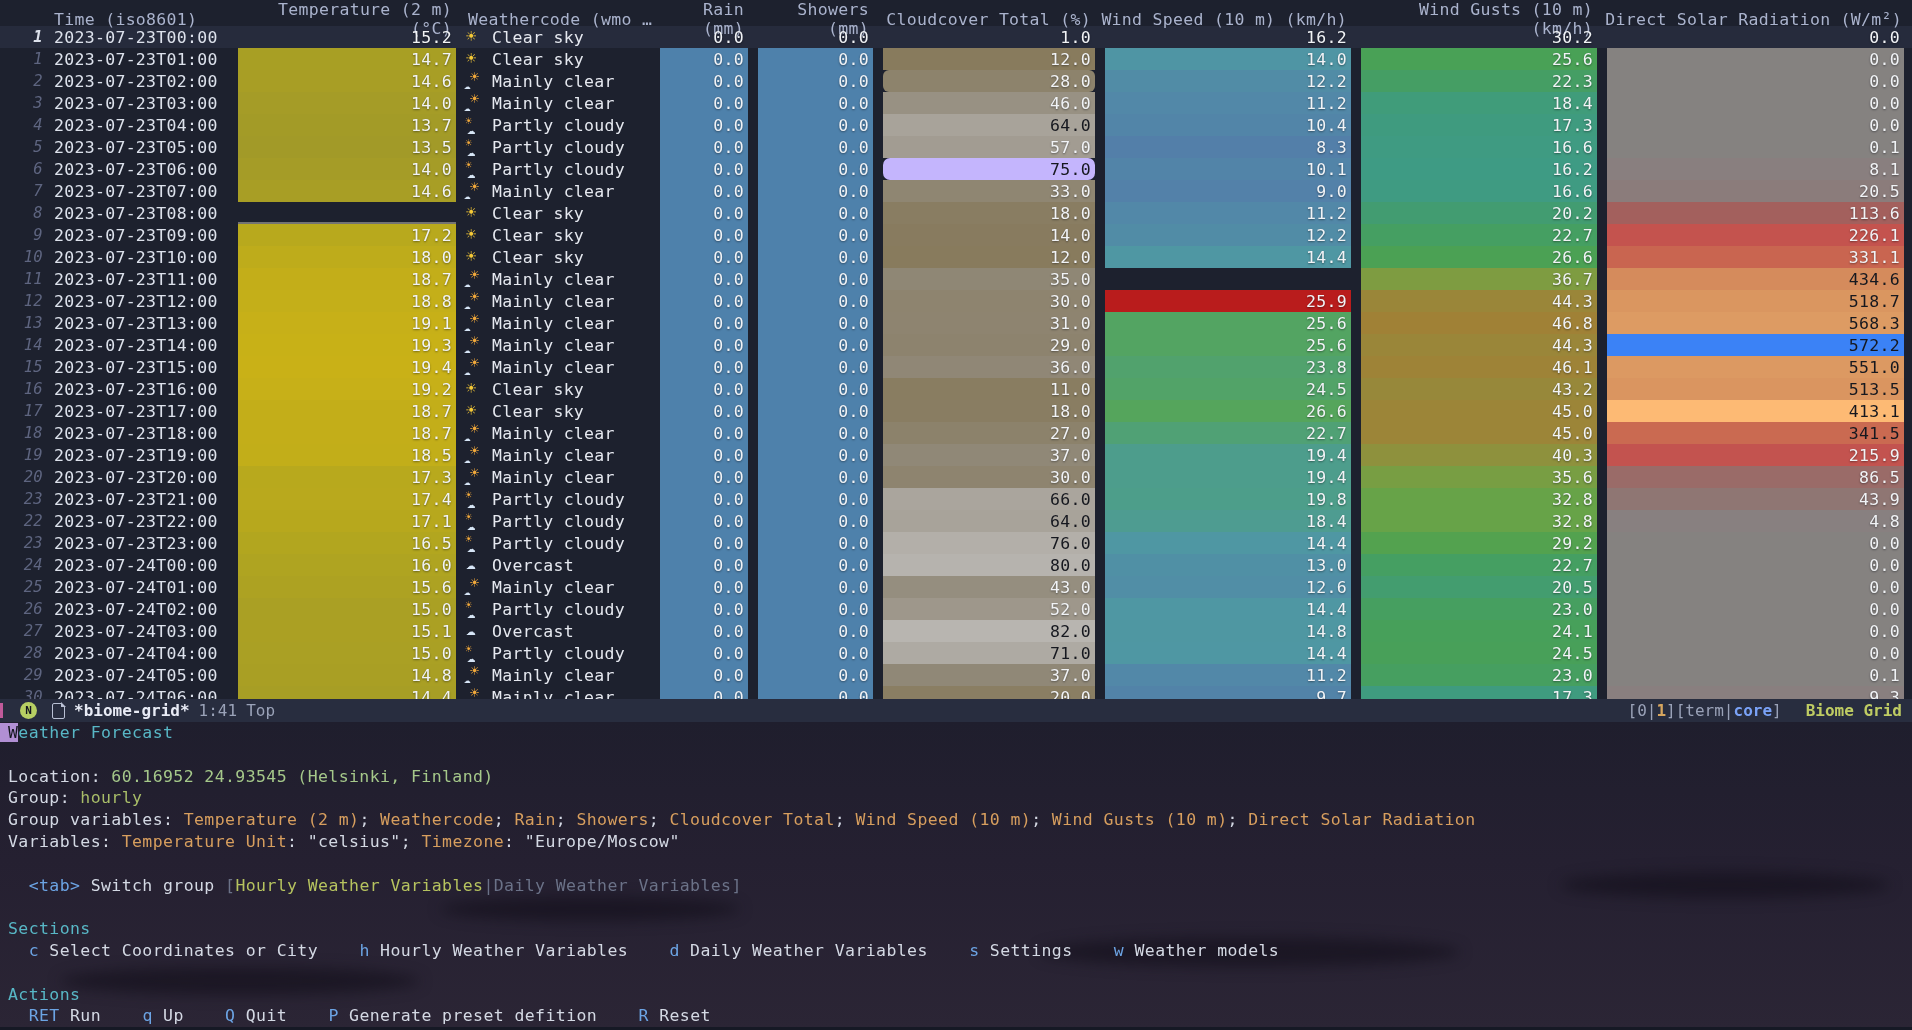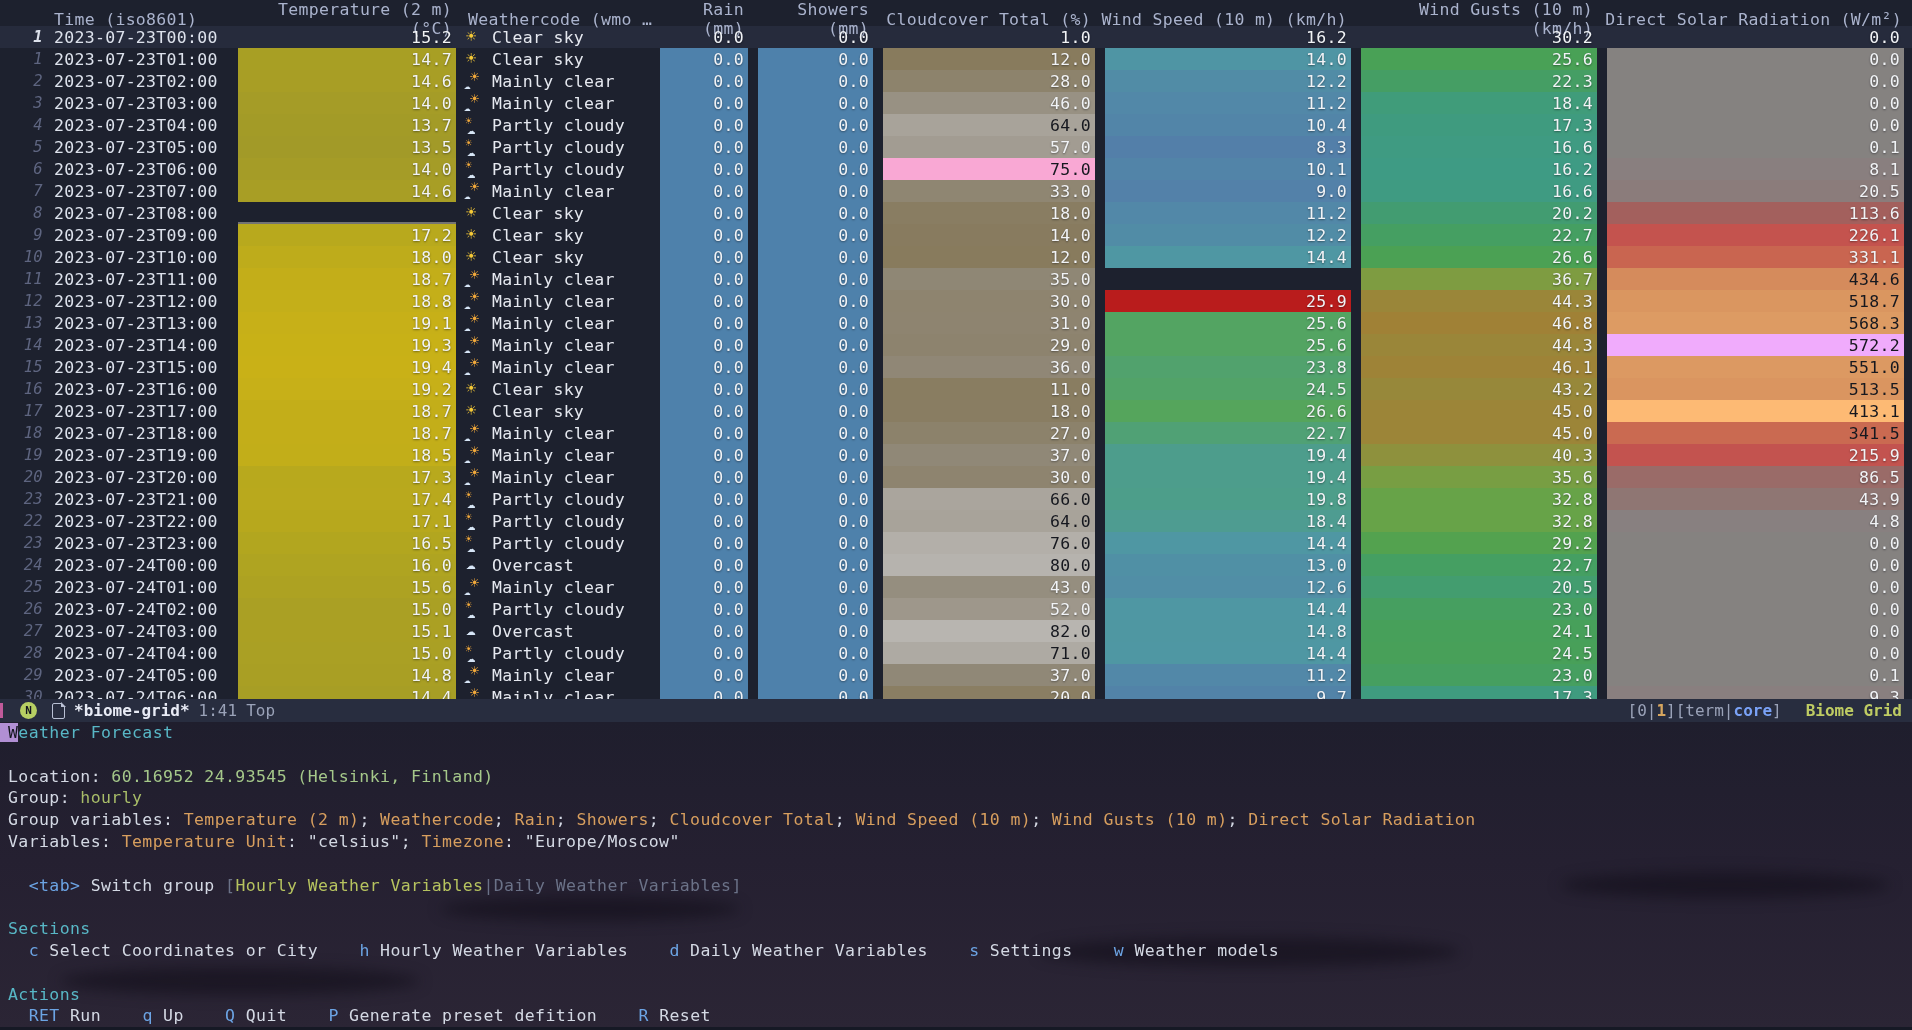--- a/index.html
+++ b/index.html
@@ -159,21 +159,21 @@
             </span>
             <span class="code-label">Mainly clear</span>
           </div>
           <div class="cell cell-rain">
             <div class="block" style="background: rgb(78, 129, 171);">0.0</div>
           </div>
           <div class="cell cell-showers">
             <div class="block" style="background: rgb(78, 129, 171);">0.0</div>
           </div>
           <div class="cell cell-cloudcover">
-            <div class="block" style="background: rgb(141, 131, 108);">28.0</div>
+            <div class="block" style="background: rgb(141, 131, 108); border-radius: 6px;">28.0</div>
           </div>
           <div class="cell cell-wind-speed">
             <div class="block" style="background: rgb(81, 140, 166);">12.2</div>
           </div>
           <div class="cell cell-wind-gusts">
             <div class="block" style="background: rgb(69, 158, 100);">22.3</div>
           </div>
           <div class="cell cell-solar">
             <div class="block" style="background: rgb(133, 130, 128);">0.0</div>
           </div>
@@ -287,21 +287,21 @@
             </span>
             <span class="code-label">Partly cloudy</span>
           </div>
           <div class="cell cell-rain">
             <div class="block" style="background: rgb(78, 129, 171);">0.0</div>
           </div>
           <div class="cell cell-showers">
             <div class="block" style="background: rgb(78, 129, 171);">0.0</div>
           </div>
           <div class="cell cell-cloudcover">
-            <div class="block darktx" style="background: #f9a8d4;">75.0</div>
+            <div class="block darktx" style="background: #c4b5fd; border-radius: 7px;">75.0</div>
           </div>
           <div class="cell cell-wind-speed">
             <div class="block" style="background: rgb(82, 132, 168);">10.1</div>
           </div>
           <div class="cell cell-wind-gusts">
             <div class="block" style="background: rgb(62, 155, 132);">16.2</div>
           </div>
           <div class="cell cell-solar">
             <div class="block" style="background: rgb(137, 127, 127);">8.1</div>
           </div>
@@ -549,21 +549,21 @@
           <div class="cell cell-cloudcover">
             <div class="block" style="background: rgb(141, 131, 110);">29.0</div>
           </div>
           <div class="cell cell-wind-speed">
             <div class="block" style="background: rgb(83, 164, 98);">25.6</div>
           </div>
           <div class="cell cell-wind-gusts">
             <div class="block" style="background: rgb(154, 134, 57);">44.3</div>
           </div>
           <div class="cell cell-solar">
-            <div class="block darktx" style="background: #f0abfc; padding-left: 9px;">572.2</div>
+            <div class="block darktx" style="background: #3b82f6; padding-left: 9px;">572.2</div>
           </div>
         </div>
         <div class="trow">
           <div class="cell num">15</div>
           <div class="cell time">2023-07-23T15:00</div>
           <div class="cell cell-temperature">
             <div class="block" style="background: rgb(201, 177, 23);">19.4</div>
           </div>
           <div class="cell code">
             <span class="icon-box">

